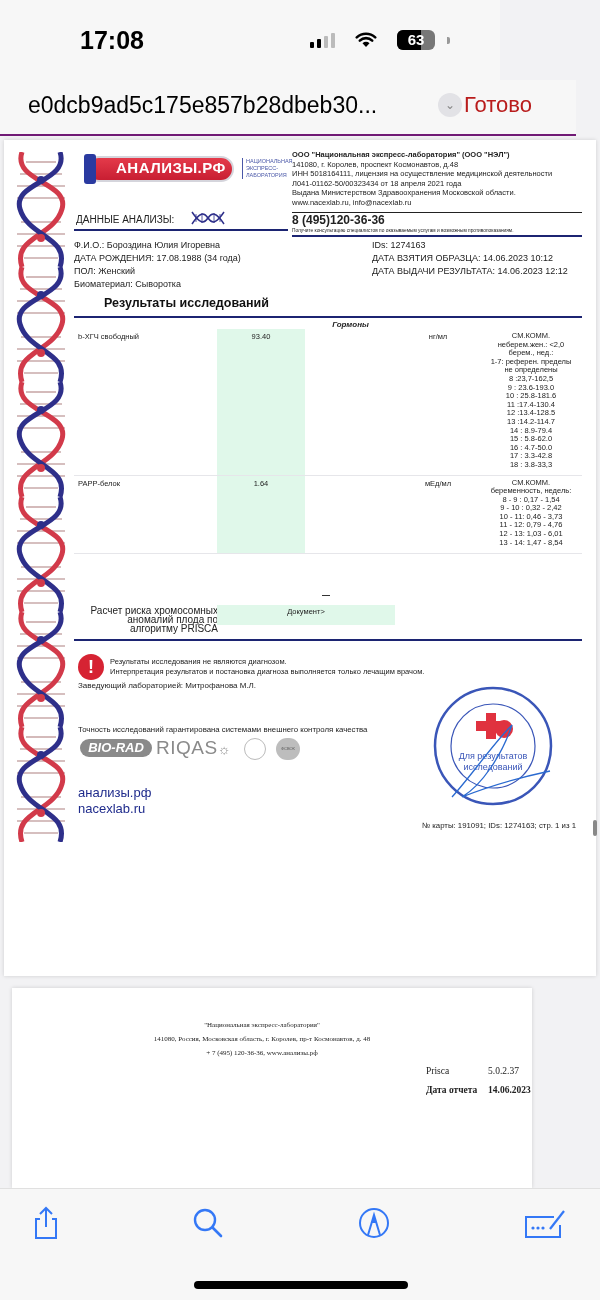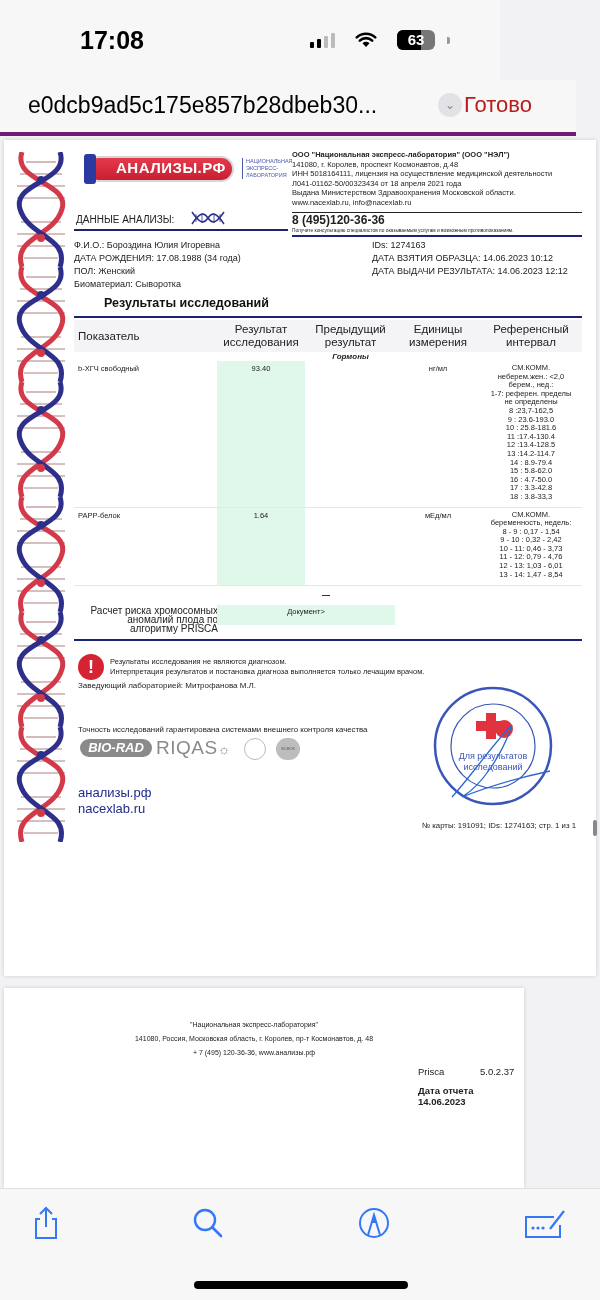--- a/index.html
+++ b/index.html
@@ -16,29 +16,29 @@
   .status-icons { position: absolute; right: 50px; top: 30px; display: flex; align-items: center; gap: 20px; }
   .signal { display: flex; align-items: flex-end; gap: 3px; height: 16px; }
   .signal span { width: 4px; background: #000; border-radius: 1px; }
   .signal span.dim { background: #bbb; }
   .battery { position: relative; width: 38px; height: 20px; background: #777; border-radius: 6px; overflow: hidden; }
   .battery .fill { position: absolute; left: 0; top: 0; bottom: 0; width: 63%; background: #000; }
   .battery .txt { position: absolute; inset: 0; text-align: center; font-size: 15px; line-height: 20px; font-weight: bold; color: #fff; }
   .battery-tip { width: 3px; height: 7px; background: #999; border-radius: 0 2px 2px 0; margin-left: -8px; }
 
   
-  .nav-bar { position: absolute; top: 80px; left: 0; width: 576px; height: 56px; background: #f7f7f7; border-bottom: 4px solid #701a75; }
+  .nav-bar { position: absolute; top: 80px; left: 0; width: 576px; height: 56px; background: #f7f7f7; border-bottom: 2px solid #701a75; }
   .doc-title { position: absolute; left: 28px; top: 12px; font-size: 23px; color: #000; font-weight: 500; white-space: nowrap; }
   .chevron-btn { position: absolute; left: 438px; top: 13px; width: 24px; height: 24px; border-radius: 12px; background: #e2e2e6; color: #888; font-size: 12px; text-align: center; line-height: 24px; }
   .done-btn { position: absolute; right: 44px; top: 12px; font-size: 22px; color: #b91c1c; }
 
   
   .page { position: absolute; background: #fff; box-shadow: 0 0 4px rgba(0,0,0,0.15); }
   .page1 { left: 4px; top: 140px; width: 592px; height: 836px; }
-  .page2 { left: 4px; top: 988px; width: 520px; height: 200px; }
+  .page2 { left: 12px; top: 988px; width: 520px; height: 200px; font-family: Liberation Serif, serif; }
   .scroll-thumb { position: absolute; right: 3px; top: 820px; width: 4px; height: 16px; background: #888; border-radius: 2px; }
 
   .dna { position: absolute; left: 8px; top: 12px; width: 58px; height: 690px; }
 
   .logo-box { position: absolute; left: 82px; top: 16px; width: 150px; height: 28px; }
   .logo-pill { position: absolute; left: 0; top: 0; width: 148px; height: 26px; border-radius: 13px; background: linear-gradient(#e43a4a, #c81e32); border: 2px solid #d5d5dc; }
   .logo-cap { position: absolute; left: -2px; top: -2px; width: 12px; height: 30px; background: #2a3aa0; border-radius: 3px; }
   .logo-text { position: absolute; left: 30px; top: 3px; color: #fff; font-weight: bold; font-size: 15px; letter-spacing: 0.5px; }
   .logo-sub { position: absolute; left: 238px; top: 18px; font-size: 5.5px; color: #4a58a8; line-height: 7px; border-left: 1px solid #4a58a8; padding-left: 3px; }
 
@@ -202,27 +202,20 @@
 
   <table class="results">
     <colgroup>
         <col style="width:143px">
         <col style="width:88px">
         <col style="width:91px">
         <col style="width:84px">
         <col style="width:102px">
       </colgroup>
     <tbody>
-        <tr>
-      <th class="first">Показатель</th>
-      <th>Результат исследования</th>
-      <th>Предыдущий результат</th>
-      <th>Единицы измерения</th>
-      <th>Референсный интервал</th>
-    </tr>
     <tr class="group-row">
       <td></td>
           <td class="res-cell" style="background:none"></td>
       <td>Гормоны</td>
       <td></td>
           <td></td>
     </tr>
     <tr class="row-line" style="height:146px">
       <td class="test-name">b-ХГЧ свободный</td>
       <td class="res-cell">

